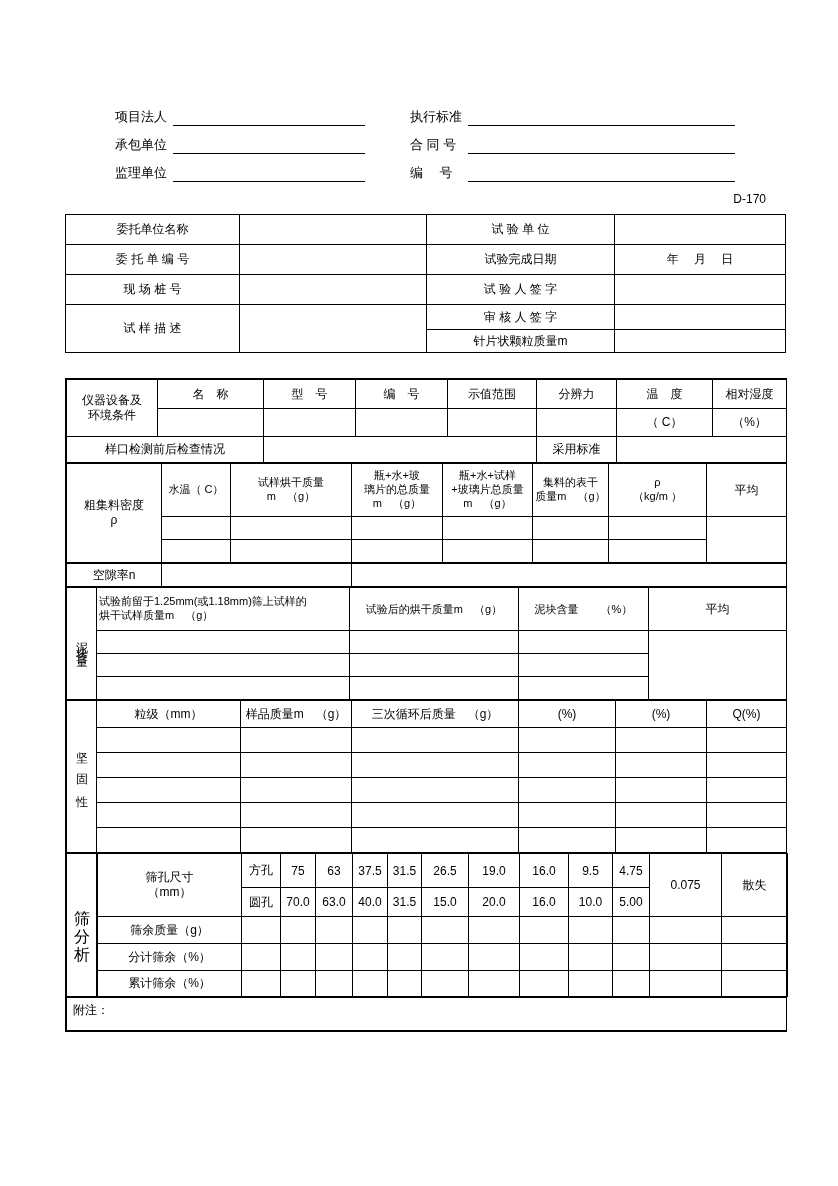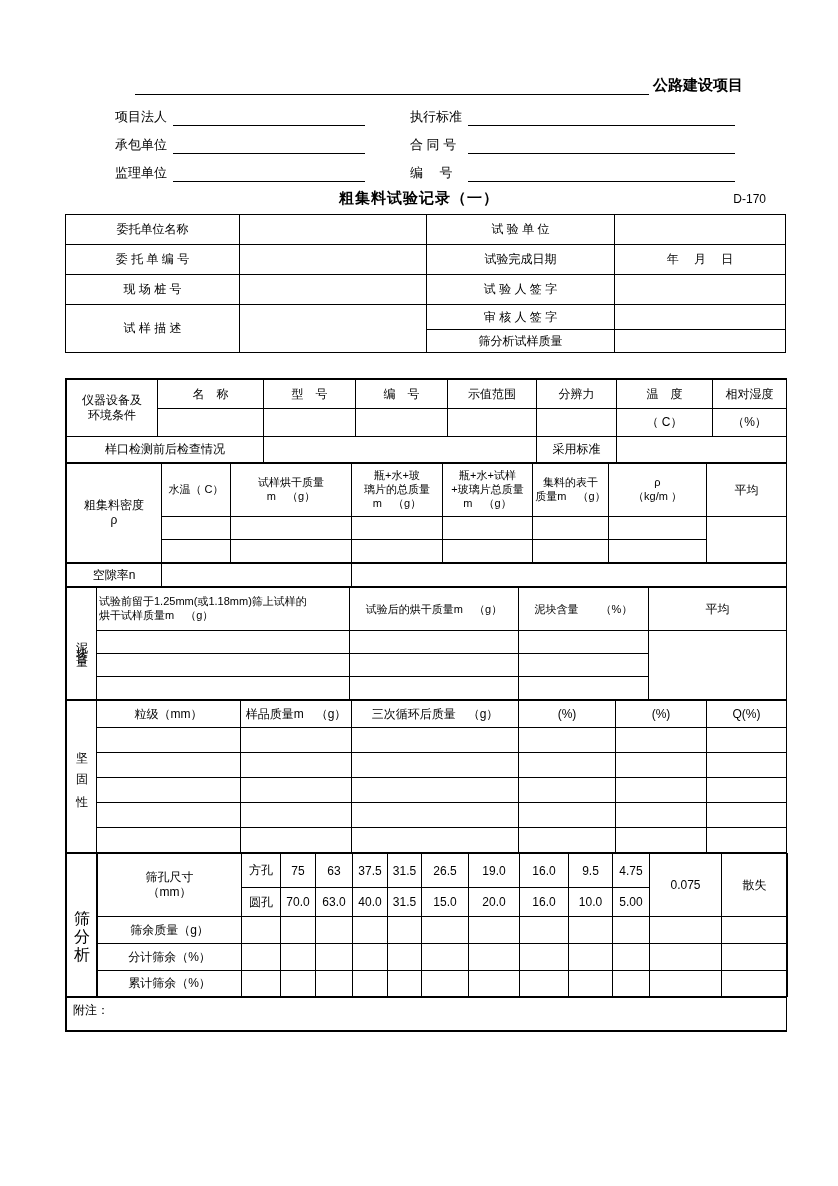--- a/index.html
+++ b/index.html
@@ -37,45 +37,40 @@
   .vsp2{letter-spacing:22px;}  
   .vsp3{letter-spacing:18px;}  
   .left{text-align:left;}
   .note-td{vertical-align:top;text-align:left;padding:4px 6px;}
 </style>
 </head>
 <body>
 
 <div class="page">
 
-  <div class="hdr-top">
-    <span class="uline"></span>
-    <span class="proj">公路建设项目</span>
-  </div>
 
   <div class="frow" style="top:108px;">
     <span class="flabel">项目法人</span>
     <span class="uline fline1"></span>
     <span class="flabel2">执行标准</span>
     <span class="uline fline2"></span>
   </div>
   <div class="frow" style="top:136px;">
     <span class="flabel">承包单位</span>
     <span class="uline fline1"></span>
     <span class="flabel2">合 同 号</span>
     <span class="uline fline2"></span>
   </div>
   <div class="frow" style="top:164px;">
     <span class="flabel">监理单位</span>
     <span class="uline fline1"></span>
     <span class="flabel2">编　 号</span>
     <span class="uline fline2"></span>
   </div>
 
-  <div class="form-title">粗集料试验记录（一）</div>
   <div class="form-no">D-170</div>
 
   <table class="info-tbl">
     <colgroup>
         <col style="width:174px">
         <col style="width:187px">
         <col style="width:188px">
         <col style="width:171px">
       </colgroup>
     <tbody>
@@ -97,21 +92,21 @@
       <td>试 验 人 签 字</td>
       <td></td>
     </tr>
     <tr style="height:25px">
       <td rowspan="2">试 样 描 述</td>
       <td rowspan="2"></td>
       <td>审 核 人 签 字</td>
       <td></td>
     </tr>
     <tr style="height:23px">
-      <td>筛分析试样质量</td>
+      <td>针片状颗粒质量m</td>
       <td></td>
     </tr>
   </tbody>
     </table>
 
   <div class="main">
 
     <table>
       <colgroup>
           <col style="width:91px">

